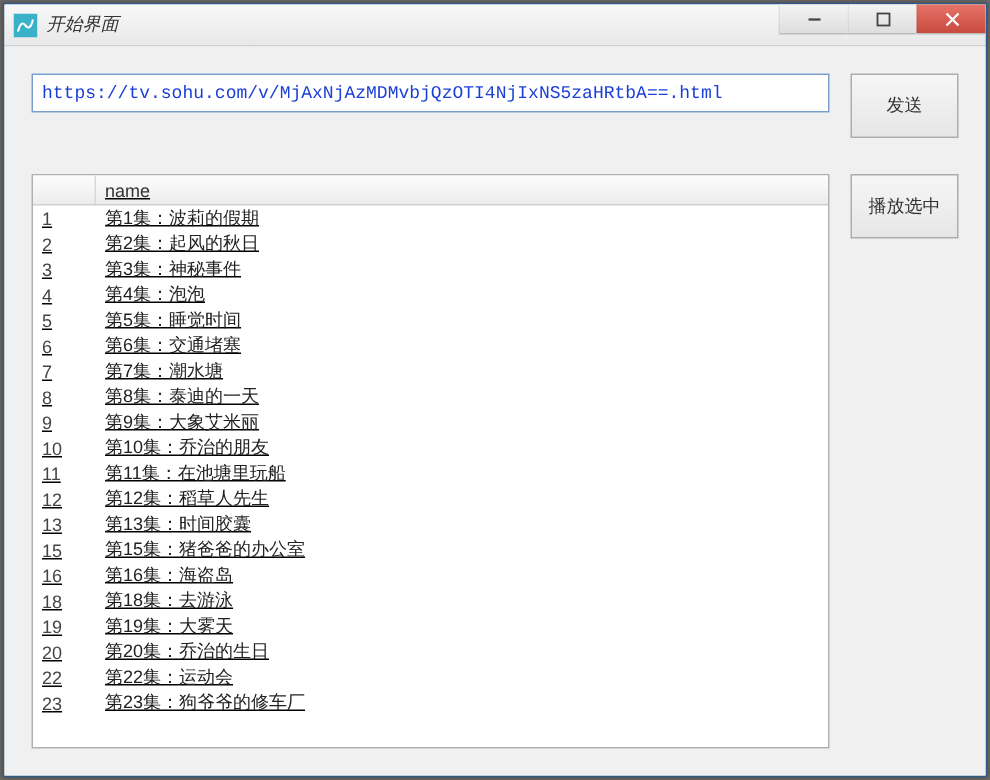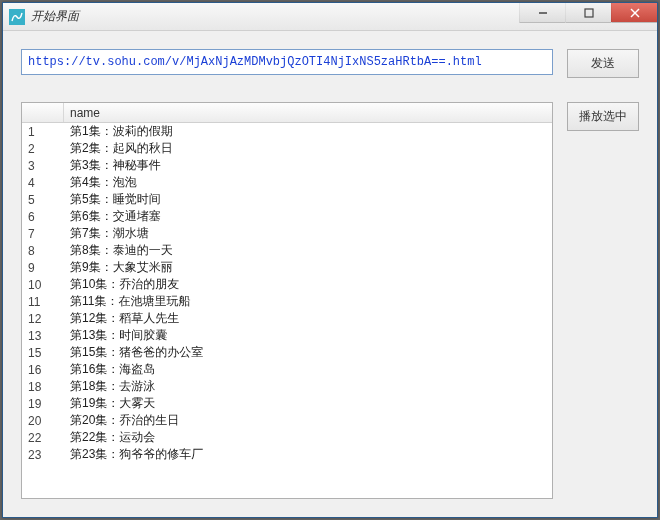--- a/index.html
+++ b/index.html
@@ -79,21 +79,21 @@
     border: 1px solid #7a9ecb;
     background: #fff;
     padding: 0 6px;
     font-family: "Courier New", monospace;
     font-size: 12px;
     color: #1a3fd6;
     outline: none;
   }
   .side-btn {
     width: 72px;
-    height: 29px;
+    height: 43px;
     border: 1px solid #adadad;
     background: linear-gradient(to bottom, #f6f6f6, #e6e6e6);
     font-size: 12px;
     color: #333;
     cursor: pointer;
     text-align: center;
   }
   .rightcol {
     display: flex;
     flex-direction: column;
@@ -106,20 +106,21 @@
     gap: 14px;
     min-height: 0;
   }
   .listbox {
     flex: 1;
     border: 1px solid #b0b0b0;
     background: #fff;
     display: flex;
     flex-direction: column;
     min-height: 0;
+    text-decoration: underline;
   }
   .list-header {
     display: flex;
     height: 20px;
     background: linear-gradient(to bottom, #fdfdfd, #ececec);
     border-bottom: 1px solid #d0d0d0;
     font-size: 12px;
     color: #333;
   }
   .col-num {

